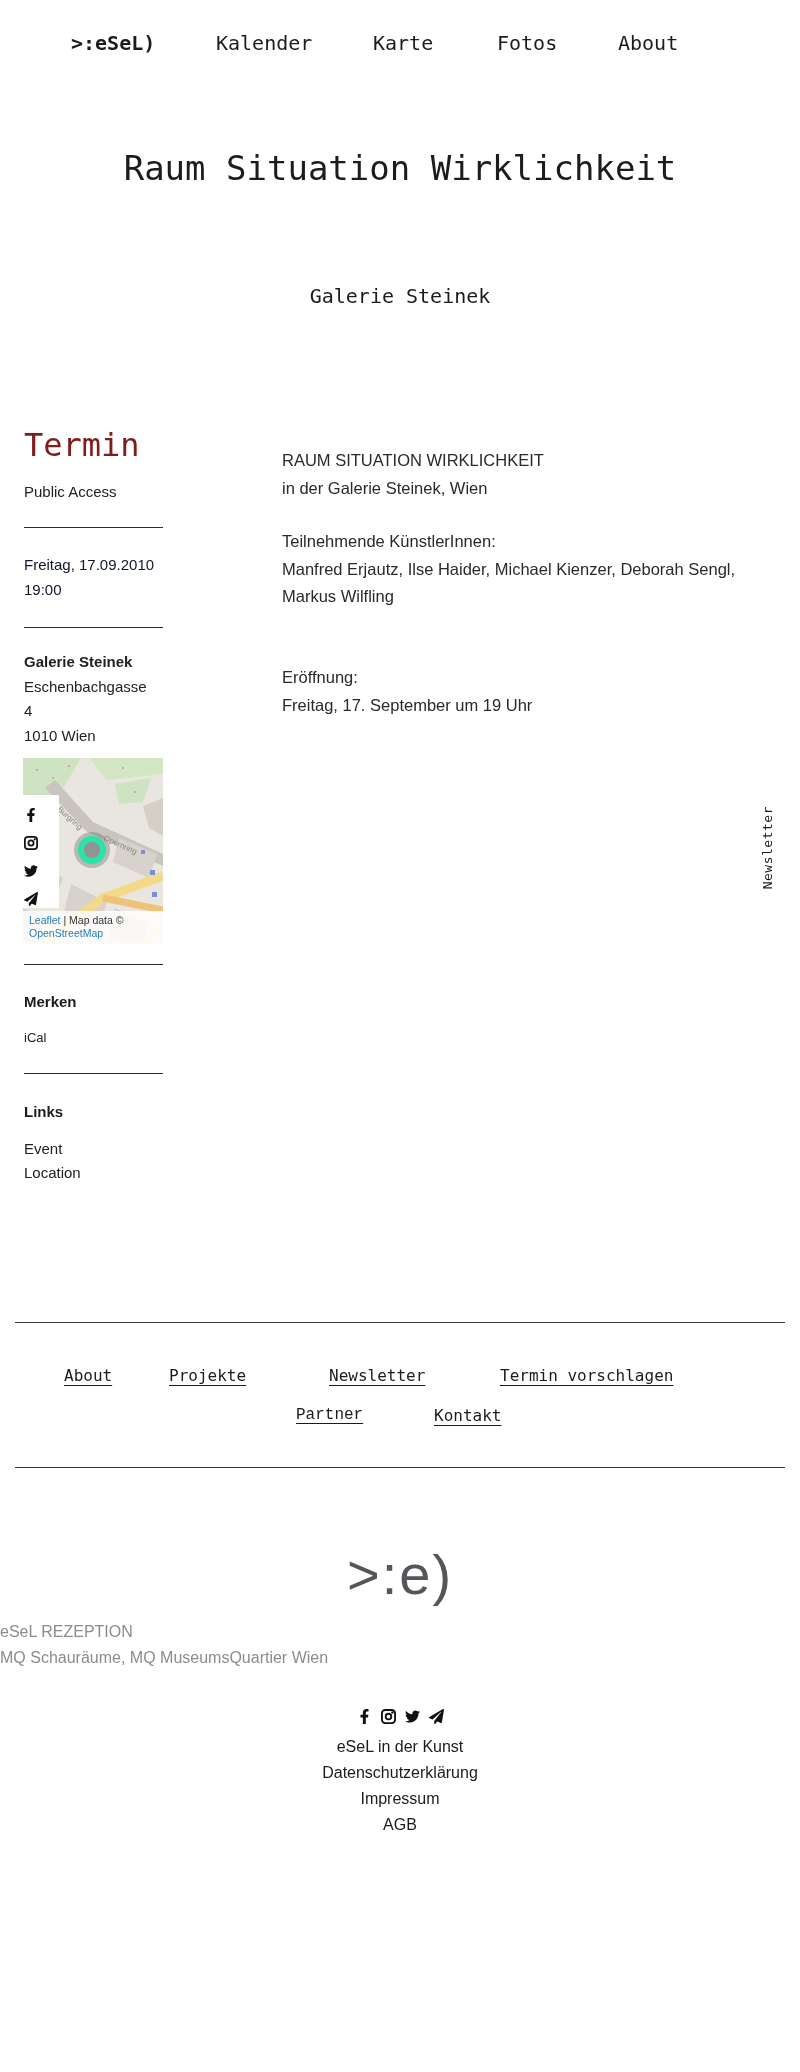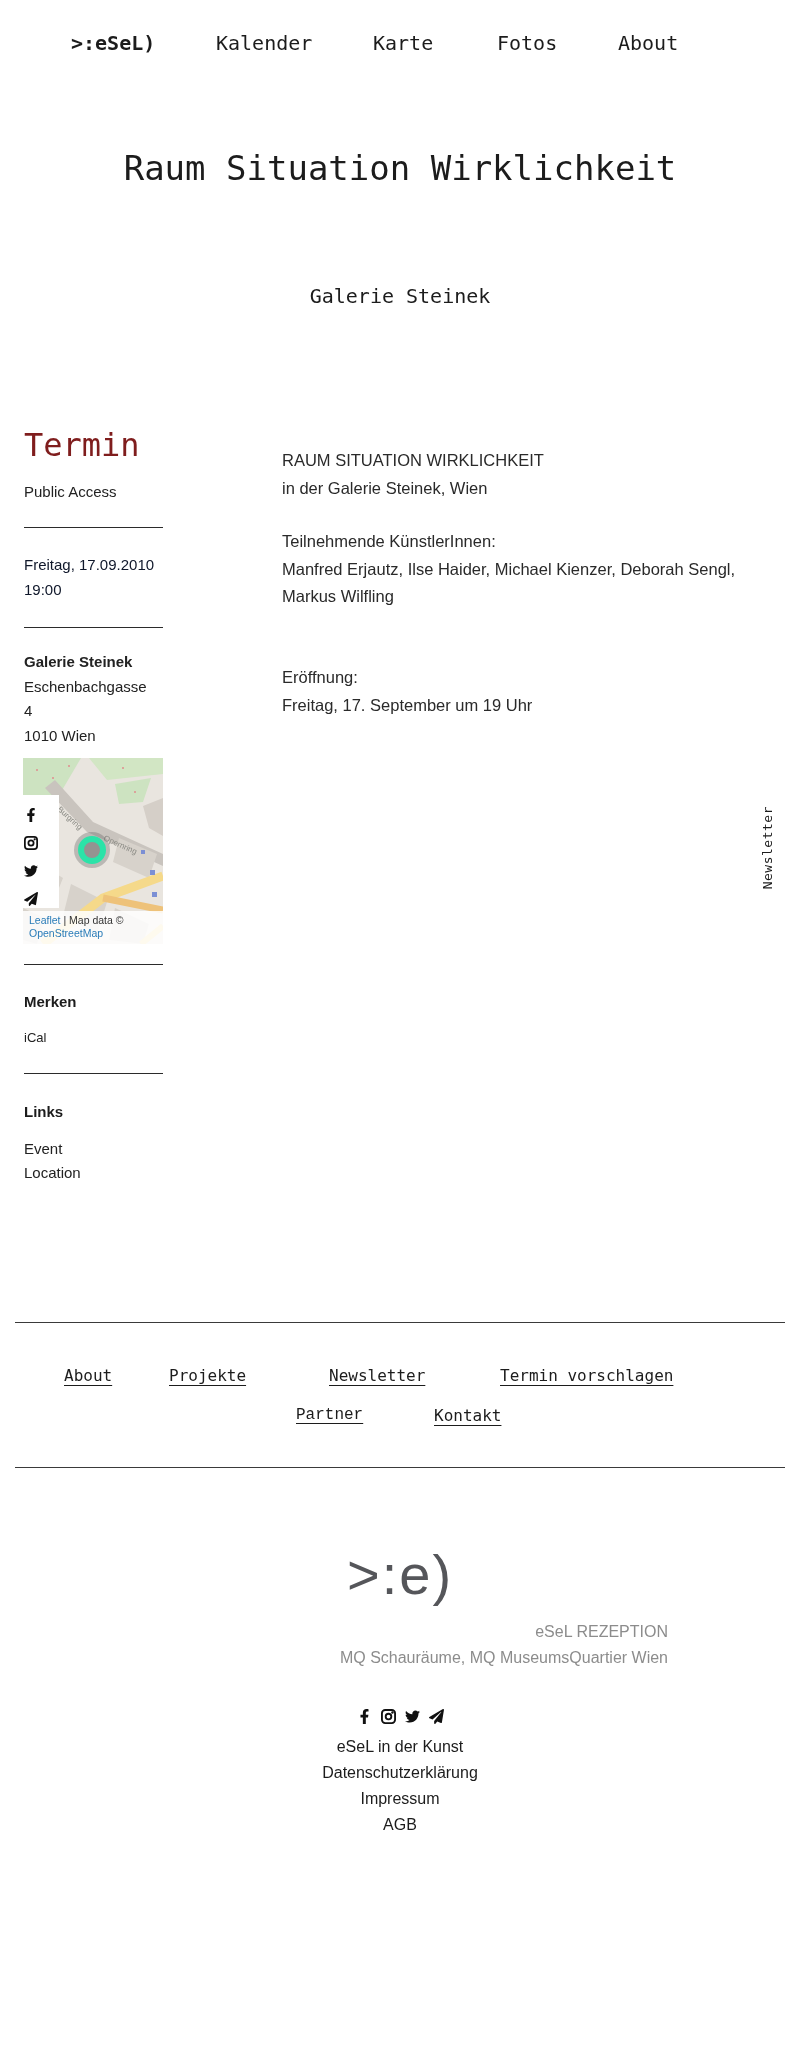--- a/index.html
+++ b/index.html
@@ -58,21 +58,21 @@
   .fhr1{top:1322px;} .fhr2{top:1467px;}
   .f-link{position:absolute;font:16px "DejaVu Sans Mono",monospace;color:#1c1c1c;
           text-decoration:underline;text-underline-offset:4px;white-space:nowrap;}
   .fr1{top:1366px;} .fr2{top:1406px;}
   .fl-about{left:64px;} .fl-projekte{left:169px;} .fl-newsletter{left:329px;} .fl-termin{left:500px;}
   .fl-partner{left:296px;font-family:Liberation Mono, monospace;} .fl-kontakt{left:434px;}
 
   
   .bottom-logo{position:absolute;top:1542px;left:0;width:800px;text-align:center;
                font:56px "Liberation Sans",sans-serif;color:#55565a;letter-spacing:2px;}
-  .bottom-grey{position:absolute;top:1619px;left:0;width:668px;text-align:right;
+  .bottom-grey{position:absolute;top:1619px;left:0;width:668px;text-align:left;
                font:16px "Liberation Sans",sans-serif;line-height:25.5px;color:#8c8c8c;}
   .bottom-icons{position:absolute;top:1709px;left:0;width:800px;display:flex;justify-content:center;gap:9px;}
   .bottom-icons svg{width:15px;height:15px;fill:#111;}
   .bottom-links{position:absolute;top:1734px;left:0;width:800px;text-align:center;
                 font:16px "Liberation Sans",sans-serif;line-height:26px;color:#1c1c1c;}
   .bottom-links a{display:block;}
 </style>
 </head>
 <body>
 

